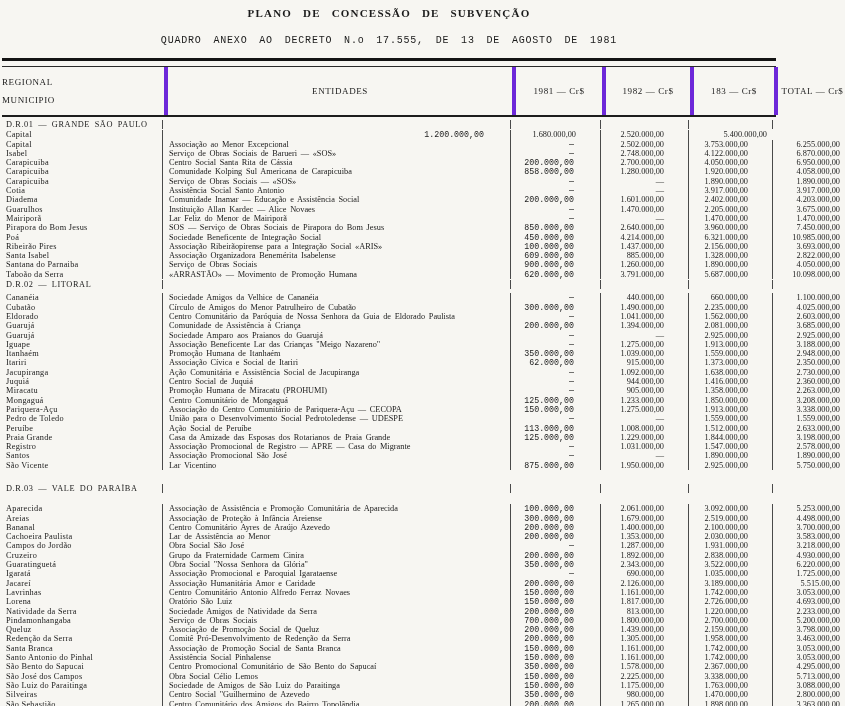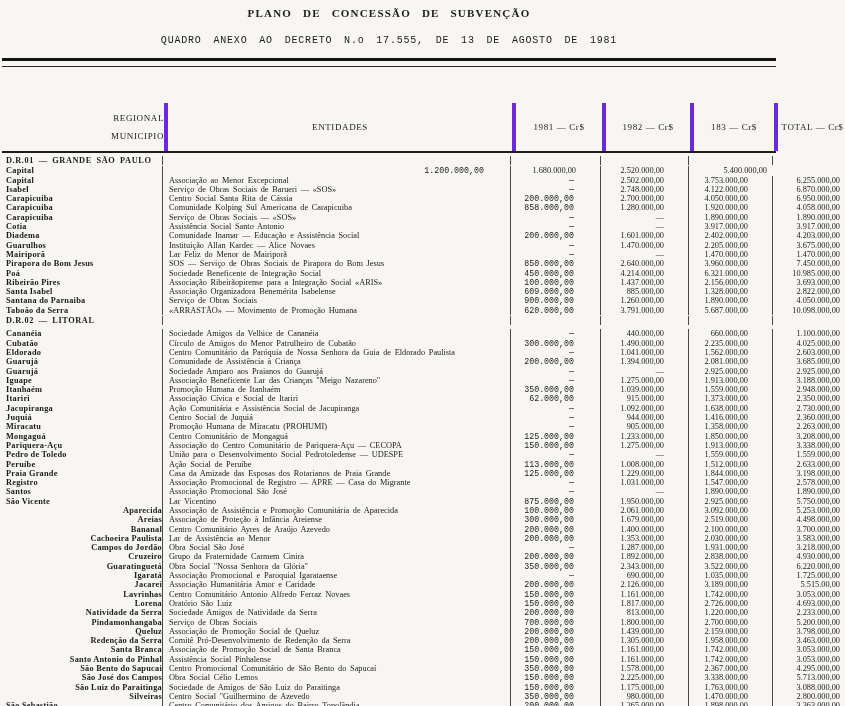--- a/index.html
+++ b/index.html
@@ -20,28 +20,28 @@
     font-size:10px;letter-spacing:.8px;word-spacing:5px;font-family:Liberation Mono, monospace;
   }
   .table{margin-top:12px;}
   .top-rule{height:5px;border-top:3px solid #141414;border-bottom:1px solid #2a2a2a;margin:0 2px;}
   .row{
     display:grid;
     grid-template-columns:162px 348px 90px 88px 84px 73px;
     align-items:start;
   }
   .thead .row{min-height:48px;align-items:center;border-bottom:2px solid #1d1d1d;margin:0 2px;}
-  .thead .cell{font-size:9px;letter-spacing:.6px;text-align:right;align-self:center;margin-top:36px;}
+  .thead .cell{font-size:9px;letter-spacing:.6px;text-align:left;align-self:center;}
   .thead .c0{display:flex;flex-direction:column;gap:8px;}
   .thead .c1,.thead .c2,.thead .c3,.thead .c4,.thead .c5{border-left:4px solid #6d28d9;height:48px;display:flex;align-items:center;justify-content:center;}
   .tbody{font-size:8.3px;line-height:9.3px;}
   .tbody .cell{min-height:9.3px;}
   .c1,.c2,.c3,.c4,.c5{border-left:1px solid #4a4a4a;}
-  .muni{font-weight:700;padding-left:6px;letter-spacing:.25px;white-space:nowrap;overflow:hidden;}
-  .muni.indent{text-align:right;}
+  .muni{font-weight:400;padding-left:6px;letter-spacing:.25px;white-space:nowrap;overflow:hidden;}
+  .muni.indent{}
   .entity{padding-left:66px;text-indent:-60px;padding-right:10px;word-spacing:1.6px;}
   .num{text-align:right;white-space:nowrap;}
   .n81{padding-right:26px;font-family:Liberation Mono, monospace;}
   .n82{padding-right:24px;}
   .n83{padding-right:24px;}
   .ntot{padding-right:5px;}
   .section-row{margin-top:3px;}
   .section-row .muni{letter-spacing:.6px;word-spacing:2px;}
   .section-row.s3{margin-top:14px;margin-bottom:11px;}
   .section-row.s2{margin-top:1px;margin-bottom:4px;}
@@ -360,20 +360,28 @@
           <div class="cell num ntot c5">1.890.000,00</div>
         </div>
         <div class="row data-row">
           <div class="cell muni c0">São Vicente</div>
           <div class="cell entity c1">Lar Vicentino</div>
           <div class="cell num n81 c2">875.000,00</div>
           <div class="cell num n82 c3">1.950.000,00</div>
           <div class="cell num n83 c4">2.925.000,00</div>
           <div class="cell num ntot c5">5.750.000,00</div>
         </div>
+        <div class="row section-row s3">
+          <div class="cell muni c0 section-label">D.R.03 — VALE DO PARAÍBA</div>
+          <div class="cell entity c1"></div>
+          <div class="cell num n81 c2"></div>
+          <div class="cell num n82 c3"></div>
+          <div class="cell num n83 c4"></div>
+          <div class="cell num ntot c5"></div>
+        </div>
         <div class="row data-row">
           <div class="cell muni c0 indent">Aparecida</div>
           <div class="cell entity c1">Associação de Assistência e Promoção Comunitária de Aparecida</div>
           <div class="cell num n81 c2">100.000,00</div>
           <div class="cell num n82 c3">2.061.000,00</div>
           <div class="cell num n83 c4">3.092.000,00</div>
           <div class="cell num ntot c5">5.253.000,00</div>
         </div>
         <div class="row data-row">
           <div class="cell muni c0 indent">Areias</div>

